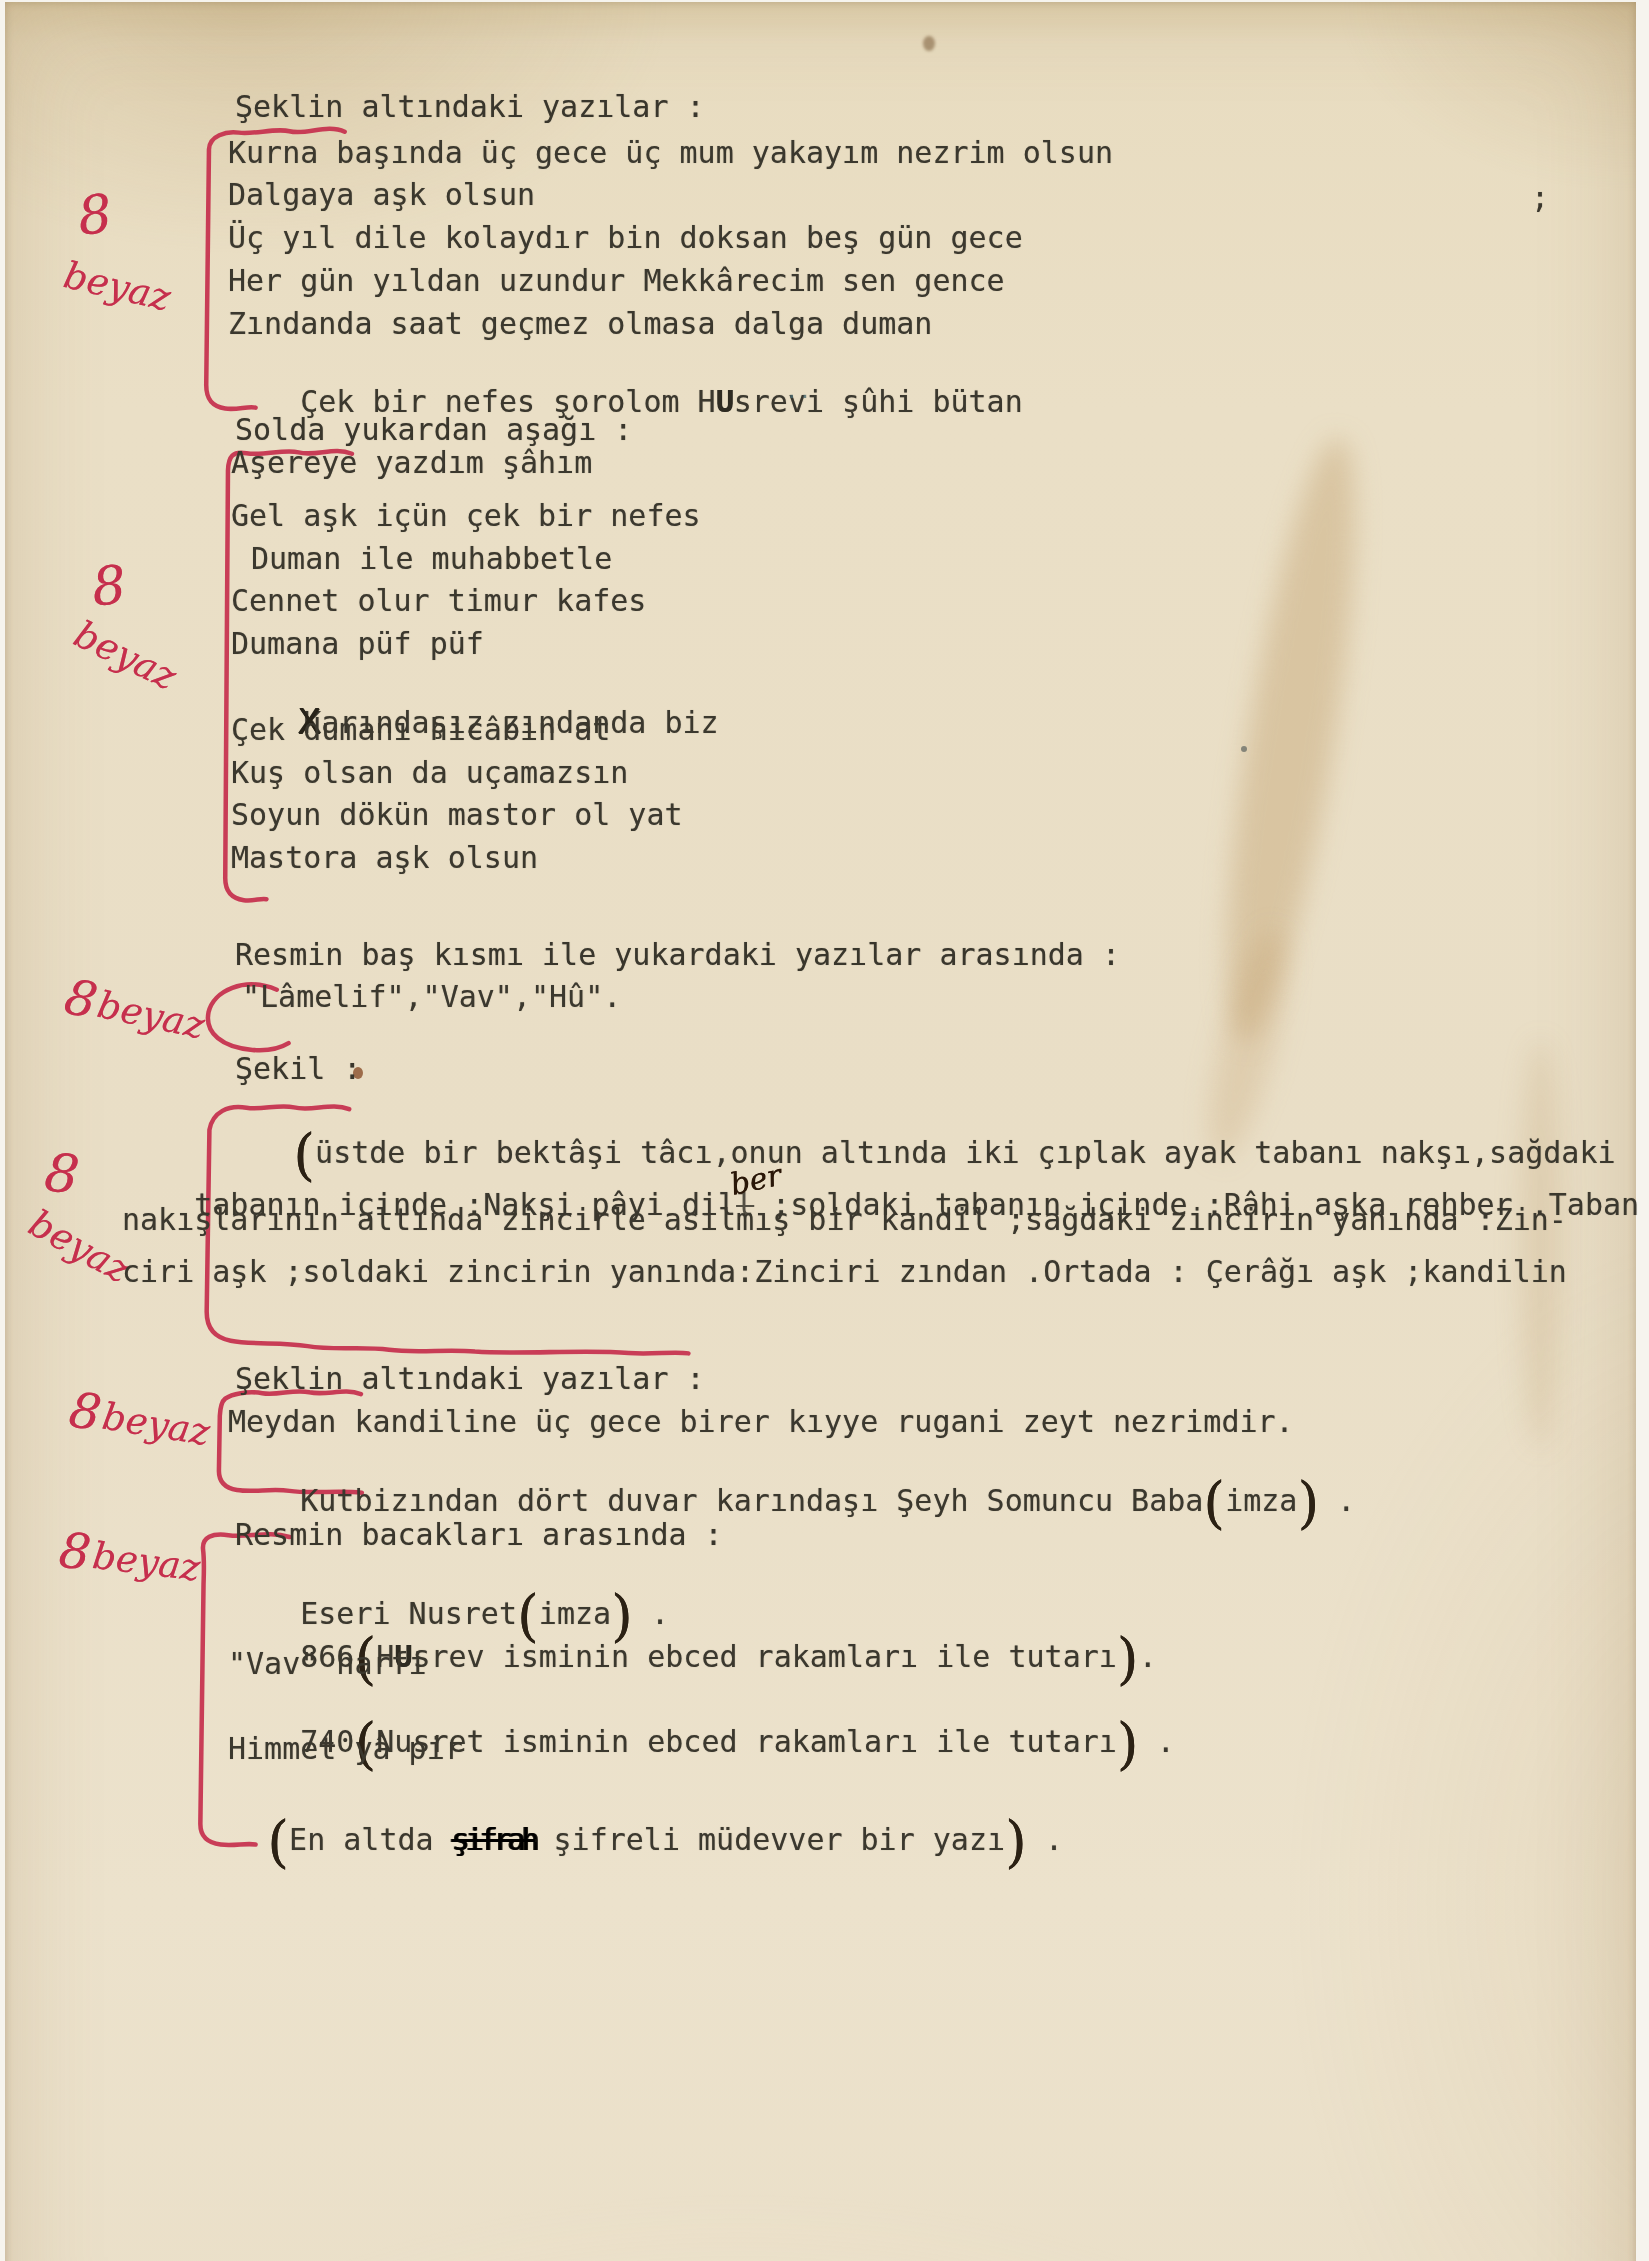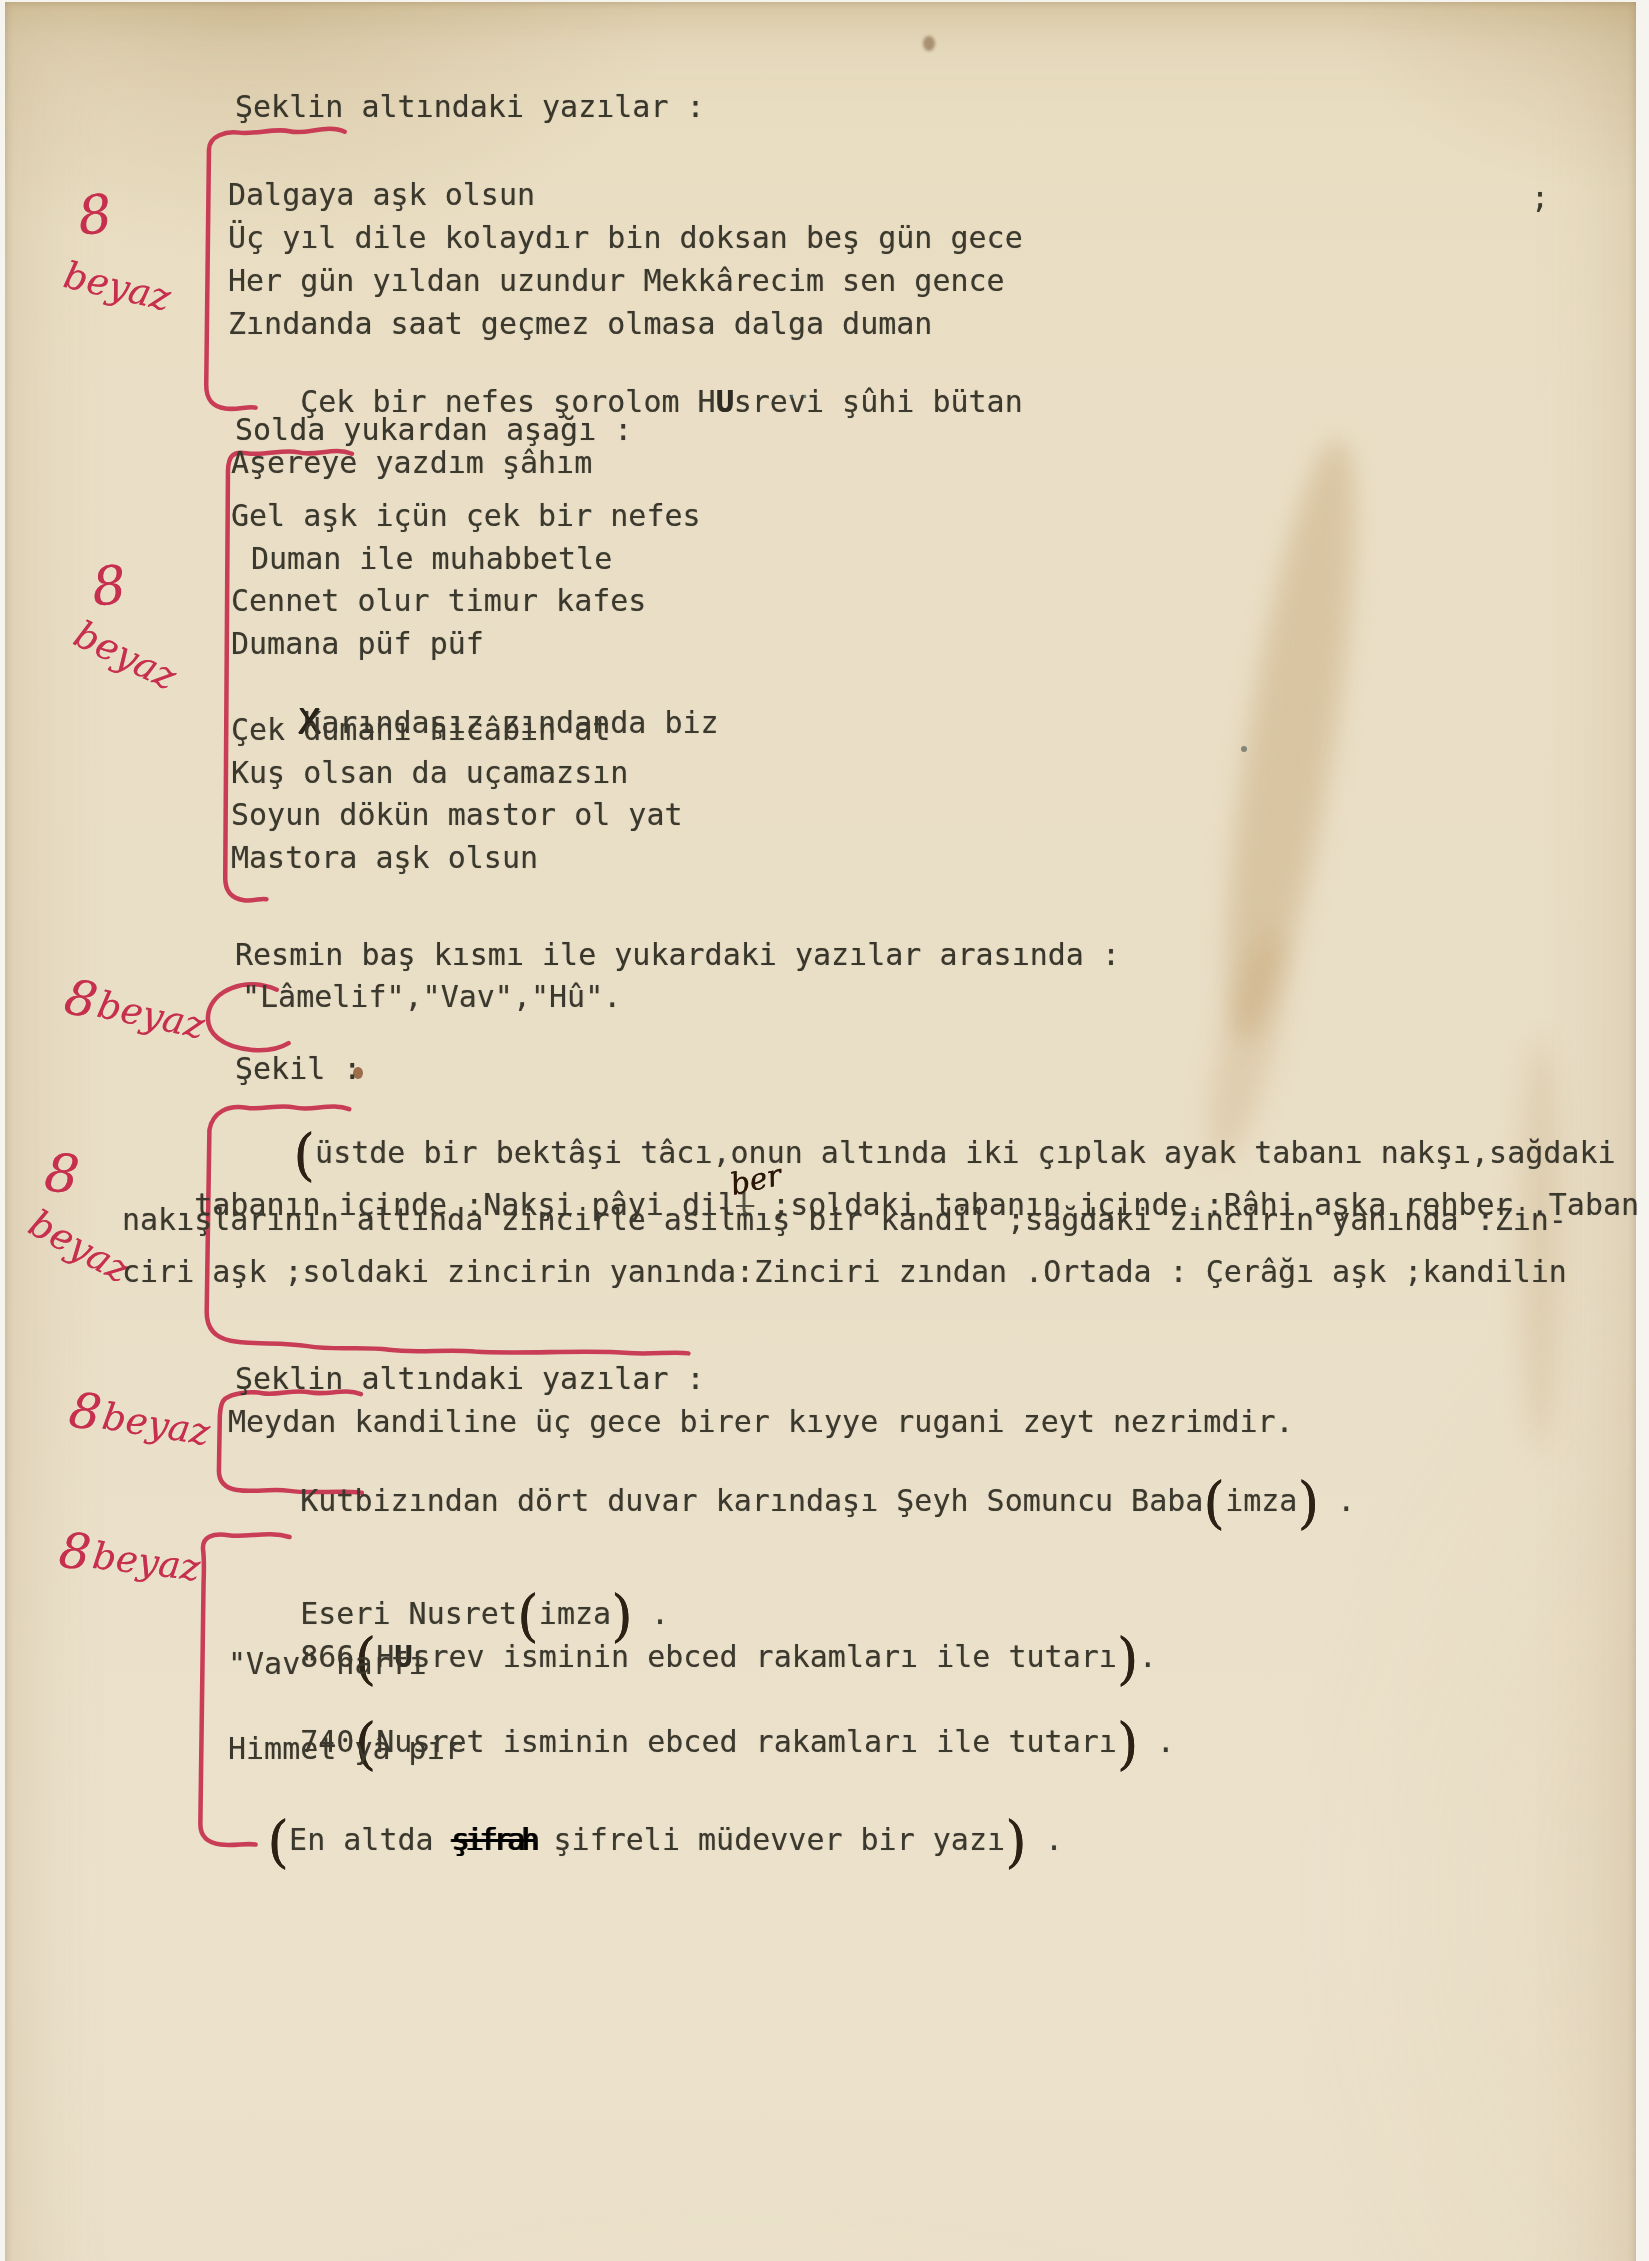--- a/index.html
+++ b/index.html
@@ -82,20 +82,21 @@
     <span class="n8">8</span><span> </span><span class="nbey">beyaz</span>
   </div>
 
   <div class="rednote pair" style="left:59px;top:1534px;transform:rotate(7deg);">
     <span class="n8">8</span><span> </span><span class="nbey">beyaz</span>
   </div>
 
   <div class="tl" style="left:1531px;top:180px;">;</div>
 
   <div class="tl hd" style="left:235px;top:89px;">Şeklin altındaki yazılar :</div>
+  <div class="tl" style="left:228px;top:135px;">Kurna başında üç gece üç mum yakayım nezrim olsun</div>
   <div class="tl" style="left:228px;top:177px;">Dalgaya aşk olsun</div>
   <div class="tl" style="left:228px;top:263px;">Her gün yıldan uzundur Mekkârecim sen gence</div>
   <div class="tl" style="left:228px;top:220px;">Üç yıl dile kolaydır bin doksan beş gün gece</div>
   <div class="tl" style="left:228px;top:306px;">Zındanda saat geçmez olmasa dalga duman</div>
   <div class="tl" style="left:228px;top:348px;">
     <span>Çek bir nefes şorolom H</span><span class="bold-u">U</span><span>srevi şûhi bütan</span>
   </div>
   <div class="dots" style="left:785px;top:384px;">··</div>
 
   <div class="tl hd" style="left:235px;top:412px;">Solda yukardan aşağı :</div>
@@ -124,20 +125,21 @@
   </div>
   <div class="tl" style="left:122px;top:1202px;">nakışlarının altında zincirle asılmış bir kandil ;sağdaki zincirin yanında :Zin-</div>
   <div class="tl" style="left:122px;top:1254px;">ciri aşk ;soldaki zincirin yanında:Zinciri zından .Ortada : Çerâğı aşk ;kandilin</div>
 
   <div class="tl hd" style="left:235px;top:1361px;">Şeklin altındaki yazılar :</div>
   <div class="tl" style="left:228px;top:1404px;">Meydan kandiline üç gece birer kıyye rugani zeyt nezrimdir.</div>
   <div class="tl" style="left:228px;top:1447px;">
     <span>Kutbizından dört duvar karındaşı Şeyh Somuncu Baba</span><span class="hp">(</span><span>imza</span><span class="hp">)</span><span> .</span>
   </div>
 
+  <div class="tl hd" style="left:235px;top:1517px;">Resmin bacakları arasında :</div>
   <div class="tl" style="left:228px;top:1560px;">
     <span>Eseri Nusret</span><span class="hp">(</span><span>imza</span><span class="hp">)</span><span> .</span>
   </div>
   <div class="tl" style="left:228px;top:1603px;">
     <span>866</span><span class="hp">(</span><span>H</span><span class="bold-u">U</span><span>srev isminin ebced rakamları ile tutarı</span><span class="hp">)</span><span>.</span>
   </div>
   <div class="tl" style="left:228px;top:1646px;">"Vav" harfi</div>
   <div class="tl" style="left:228px;top:1688px;">
     <span>740</span><span class="hp">(</span><span>Nusret isminin ebced rakamları ile tutarı</span><span class="hp">)</span><span> .</span>
   </div>

